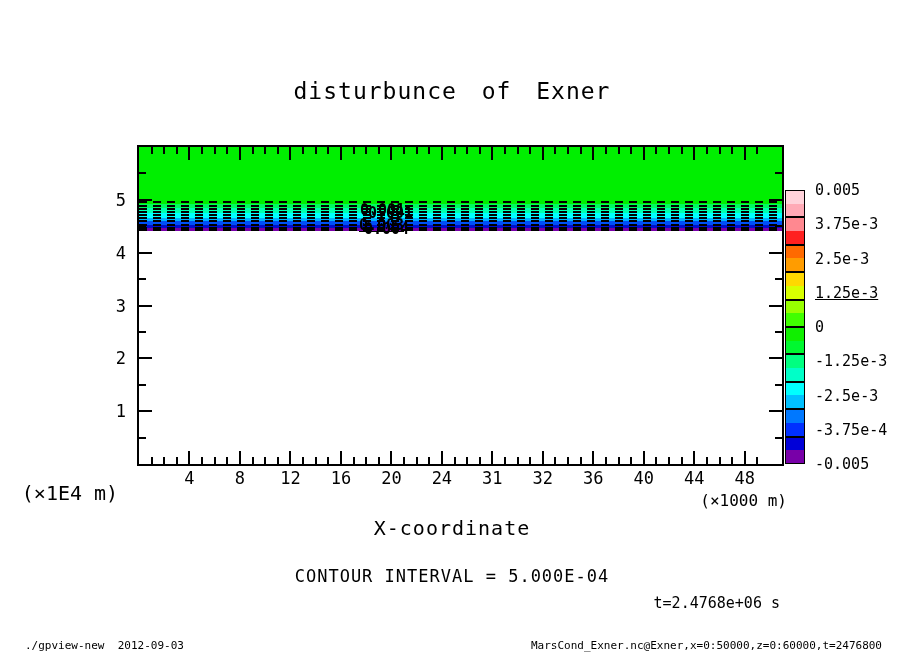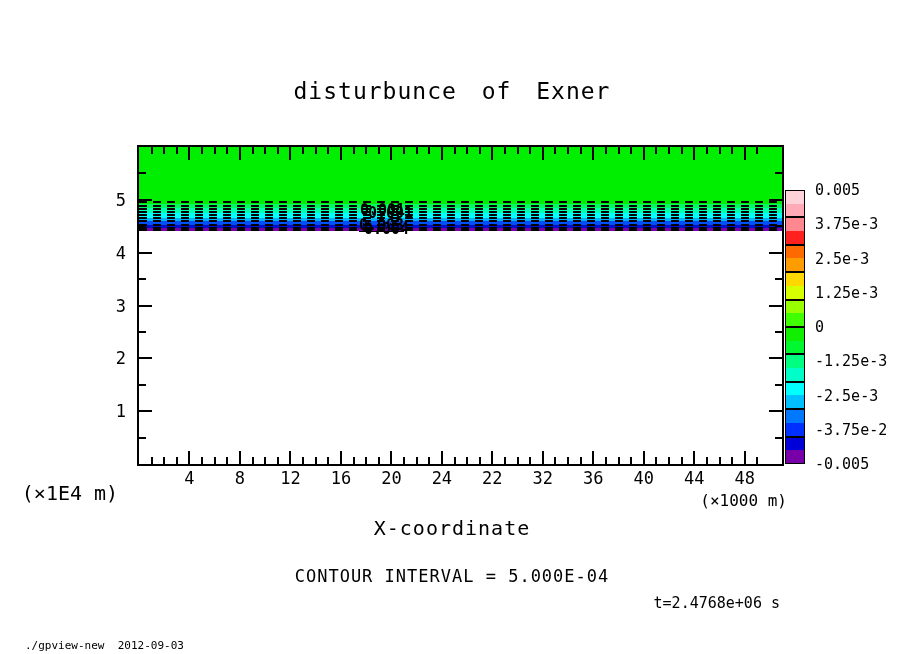--- a/index.html
+++ b/index.html
@@ -227,40 +227,41 @@
       <div class="cbgroup" style="top: 246.6px; height: 27.4px;">
         <div class="cbhalf" style="background: rgb(0, 0, 216);"></div>
         <div class="cbhalf" style="background: rgb(120, 0, 168);"></div>
       </div>
     </div>
 
   <div class="abs" id="contour-interval">CONTOUR INTERVAL = 5.000E-04</div>
   <div class="abs" id="time-label">t=2.4768e+06 s</div>
 
   <div class="abs" id="footer-left">./gpview-new  2012-09-03</div>
+  <div class="abs" id="footer-right">MarsCond_Exner.nc@Exner,x=0:50000,z=0:60000,t=2476800</div>
 
 <div class="abs xticklabel" style="left: 189.48px;">4</div>
     <div class="abs xticklabel" style="left: 239.96px;">8</div>
     <div class="abs xticklabel" style="left: 290.44px;">12</div>
     <div class="abs xticklabel" style="left: 340.92px;">16</div>
     <div class="abs xticklabel" style="left: 391.4px;">20</div>
     <div class="abs xticklabel" style="left: 441.88px;">24</div>
-    <div class="abs xticklabel" style="left: 492.36px;">22</div>
+    <div class="abs xticklabel" style="left: 492.36px;">31</div>
     <div class="abs xticklabel" style="left: 542.84px;">32</div>
     <div class="abs xticklabel" style="left: 593.32px;">36</div>
     <div class="abs xticklabel" style="left: 643.8px;">40</div>
     <div class="abs xticklabel" style="left: 694.28px;">44</div>
     <div class="abs xticklabel" style="left: 744.76px;">48</div>
     <div class="abs yticklabel" style="left: 98px; top: 411.167px;">1</div>
     <div class="abs yticklabel" style="left: 98px; top: 358.333px;">2</div>
     <div class="abs yticklabel" style="left: 98px; top: 305.5px;">3</div>
     <div class="abs yticklabel" style="left: 98px; top: 252.667px;">4</div>
     <div class="abs yticklabel" style="left: 98px; top: 199.833px;">5</div>
     <div class="cblabel" style="top: 190px;">0.005</div>
     <div class="cblabel" style="top: 224.25px;">3.75e-3</div>
     <div class="cblabel" style="top: 258.5px;">2.5e-3</div>
-    <div class="cblabel" style="top: 292.75px;">1.25e-3</div>
+    <div class="cblabel" style="top: 292.75px; text-decoration: underline;">1.25e-3</div>
     <div class="cblabel" style="top: 327px;">0</div>
     <div class="cblabel" style="top: 361.25px;">-1.25e-3</div>
     <div class="cblabel" style="top: 395.5px;">-2.5e-3</div>
-    <div class="cblabel" style="top: 429.75px;">-3.75e-2</div>
+    <div class="cblabel" style="top: 429.75px;">-3.75e-4</div>
     <div class="cblabel" style="top: 464px;">-0.005</div>
   </div>
 
 </body></html>

